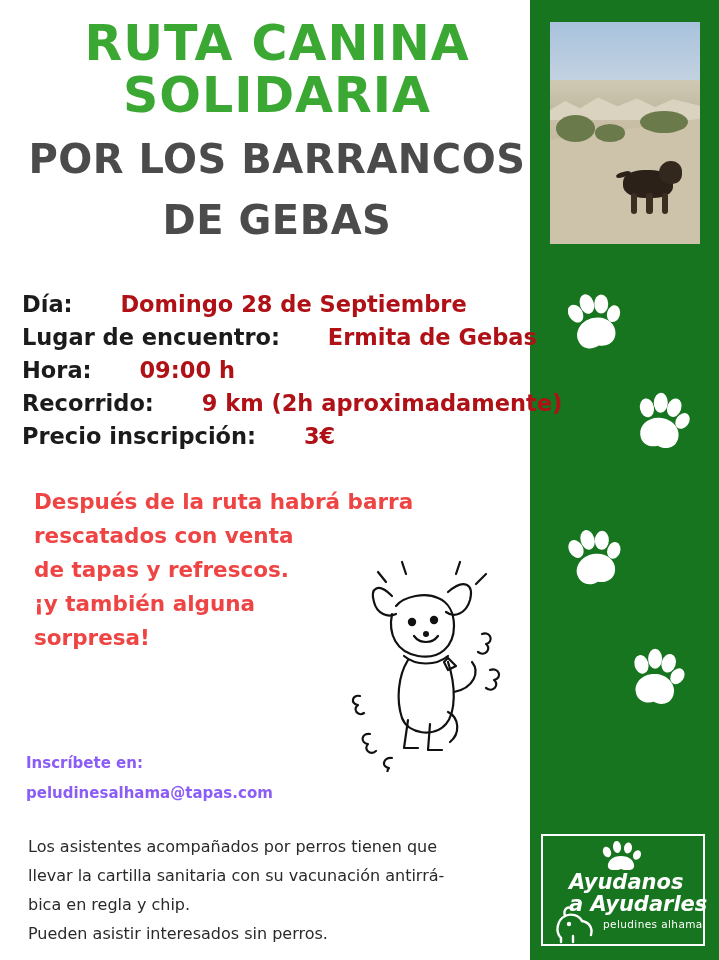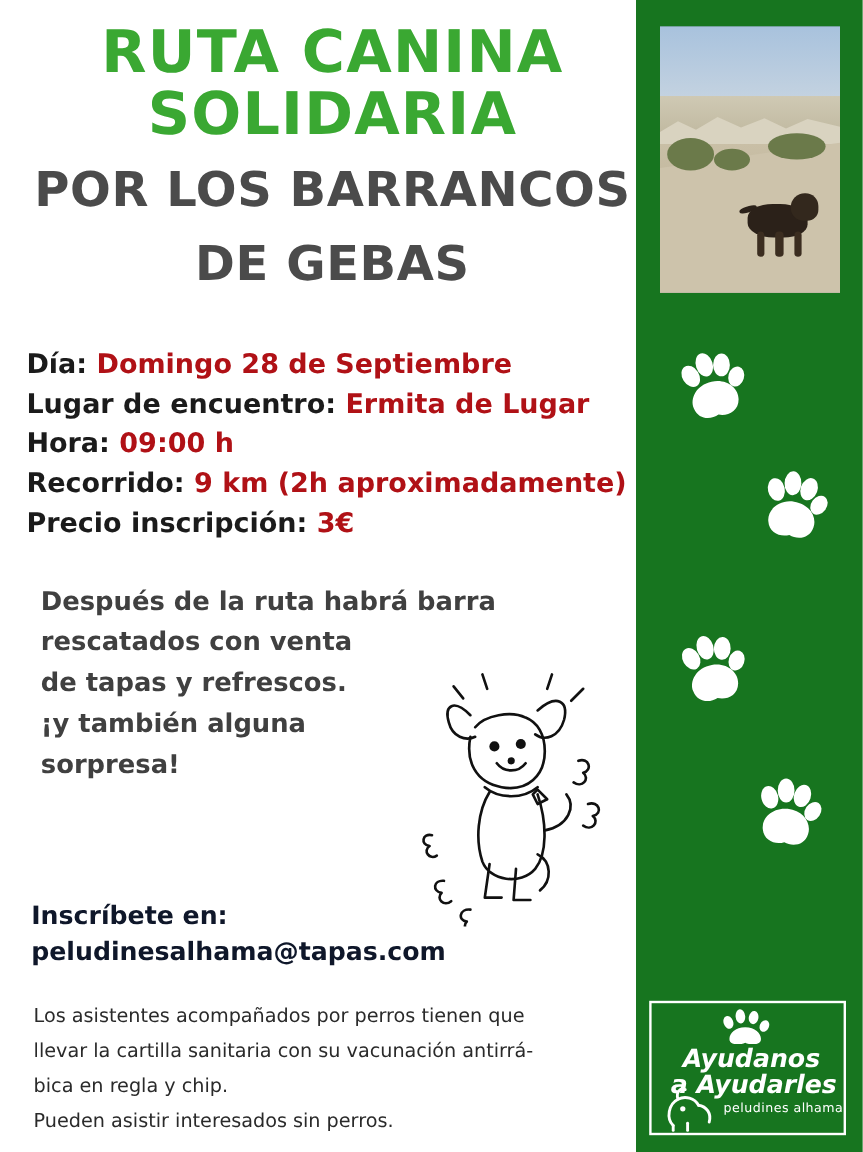--- a/index.html
+++ b/index.html
@@ -155,44 +155,45 @@
   .detail-row {
     font-size: 22.5px;
     line-height: 33px;
     color: #1b1b1b;
     font-weight: bold;
     white-space: nowrap;
   }
   .detail-row .val {
     color: #b01116;
     font-weight: bold;
+    margin-left: 40px;
   }
 
   
   .red-block {
     position: absolute;
     left: 34px;
     top: 485px;
     width: 470px;
-    color: #404040;
+    color: #ef4444;
     font-weight: bold;
     font-size: 21.5px;
     line-height: 34px;
   }
   .red-block div { white-space: nowrap; }
 
   
   .signup {
     position: absolute;
     left: 26px;
     top: 748px;
     width: 480px;
-    color: #0f172a;
-    font-weight: bold;
-    font-size: 21px;
+    color: #8b5cf6;
+    font-weight: bold;
+    font-size: 15px;
     line-height: 30px;
   }
 
   
   .fineprint {
     position: absolute;
     left: 28px;
     top: 832px;
     width: 495px;
     color: #2a2a2a;
@@ -235,21 +236,21 @@
     position: absolute;
     left: 26px;
     top: 34px;
     font-size: 21px;
     font-weight: bold;
     font-style: italic;
     white-space: nowrap;
   }
   .logo .l2 {
     position: absolute;
-    left: 16px;
+    left: 26px;
     top: 56px;
     font-size: 21px;
     font-weight: bold;
     font-style: italic;
     white-space: nowrap;
     text-align: center;
   }
   .logo .l3 {
     position: absolute;
     left: 60px;
@@ -306,21 +307,21 @@
     <div class="title-2">DE GEBAS</div>
   </div>
 
   <div class="details">
     <div class="detail-row">
       <span>Día:</span>
       <span class="val">Domingo 28 de Septiembre</span>
     </div>
     <div class="detail-row">
       <span>Lugar de encuentro:</span>
-      <span class="val">Ermita de Lugar</span>
+      <span class="val">Ermita de Gebas</span>
     </div>
     <div class="detail-row">
       <span>Hora:</span>
       <span class="val">09:00 h</span>
     </div>
     <div class="detail-row">
       <span>Recorrido:</span>
       <span class="val">9 km (2h aproximadamente)</span>
     </div>
     <div class="detail-row">

